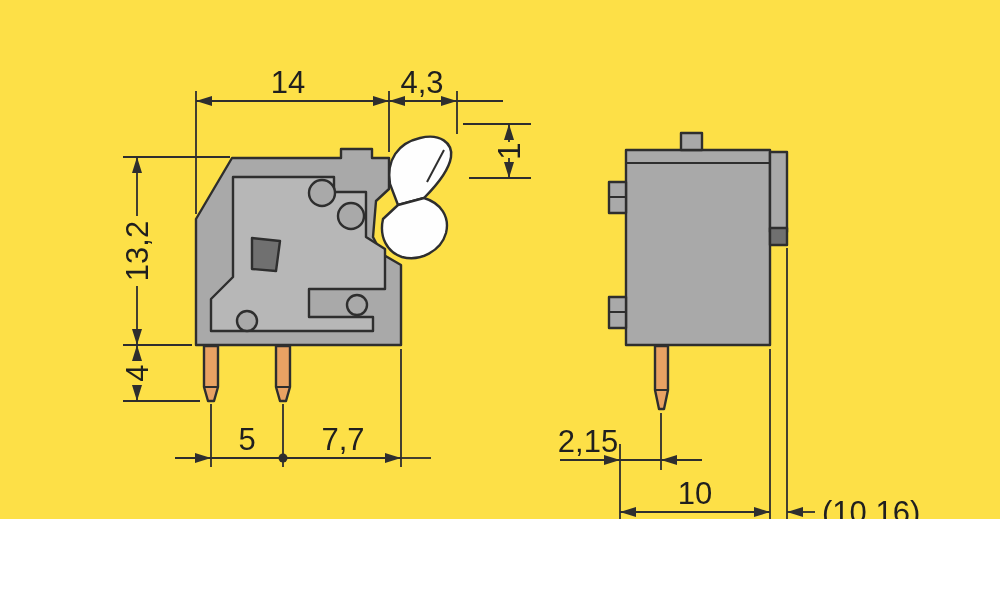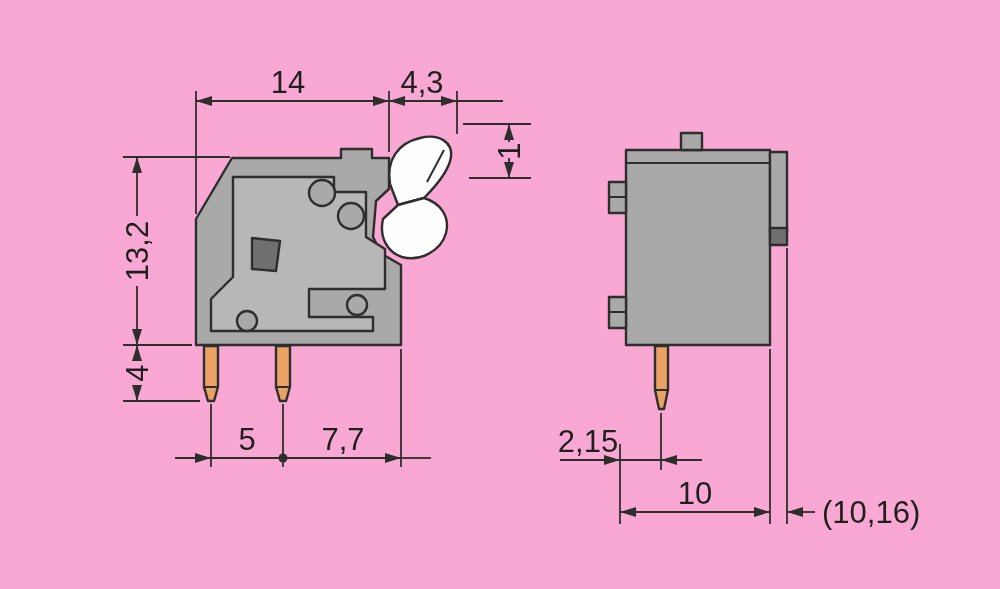--- a/index.html
+++ b/index.html
@@ -1,20 +1,20 @@
 <!DOCTYPE html>
 <html><head>
 <meta charset="utf-8">
 <style>
   html, body { margin: 0; padding: 0; background: #ffffff; }
   .stage {
     position: relative;
     width: 1000px;
-    height: 589px;
-    background: #f9a8d4;
+    height: 519px;
+    background: #fde047;
     overflow: hidden;
     font-family: "Liberation Sans", sans-serif;
   }
   svg { display: block; }
   svg text {
     font-family: "Liberation Sans", sans-serif;
     font-size: 31px;
     fill: #1f1f1f;
   }
   .outline { stroke: #2e2e2e; stroke-width: 2.4; stroke-linejoin: round; }

